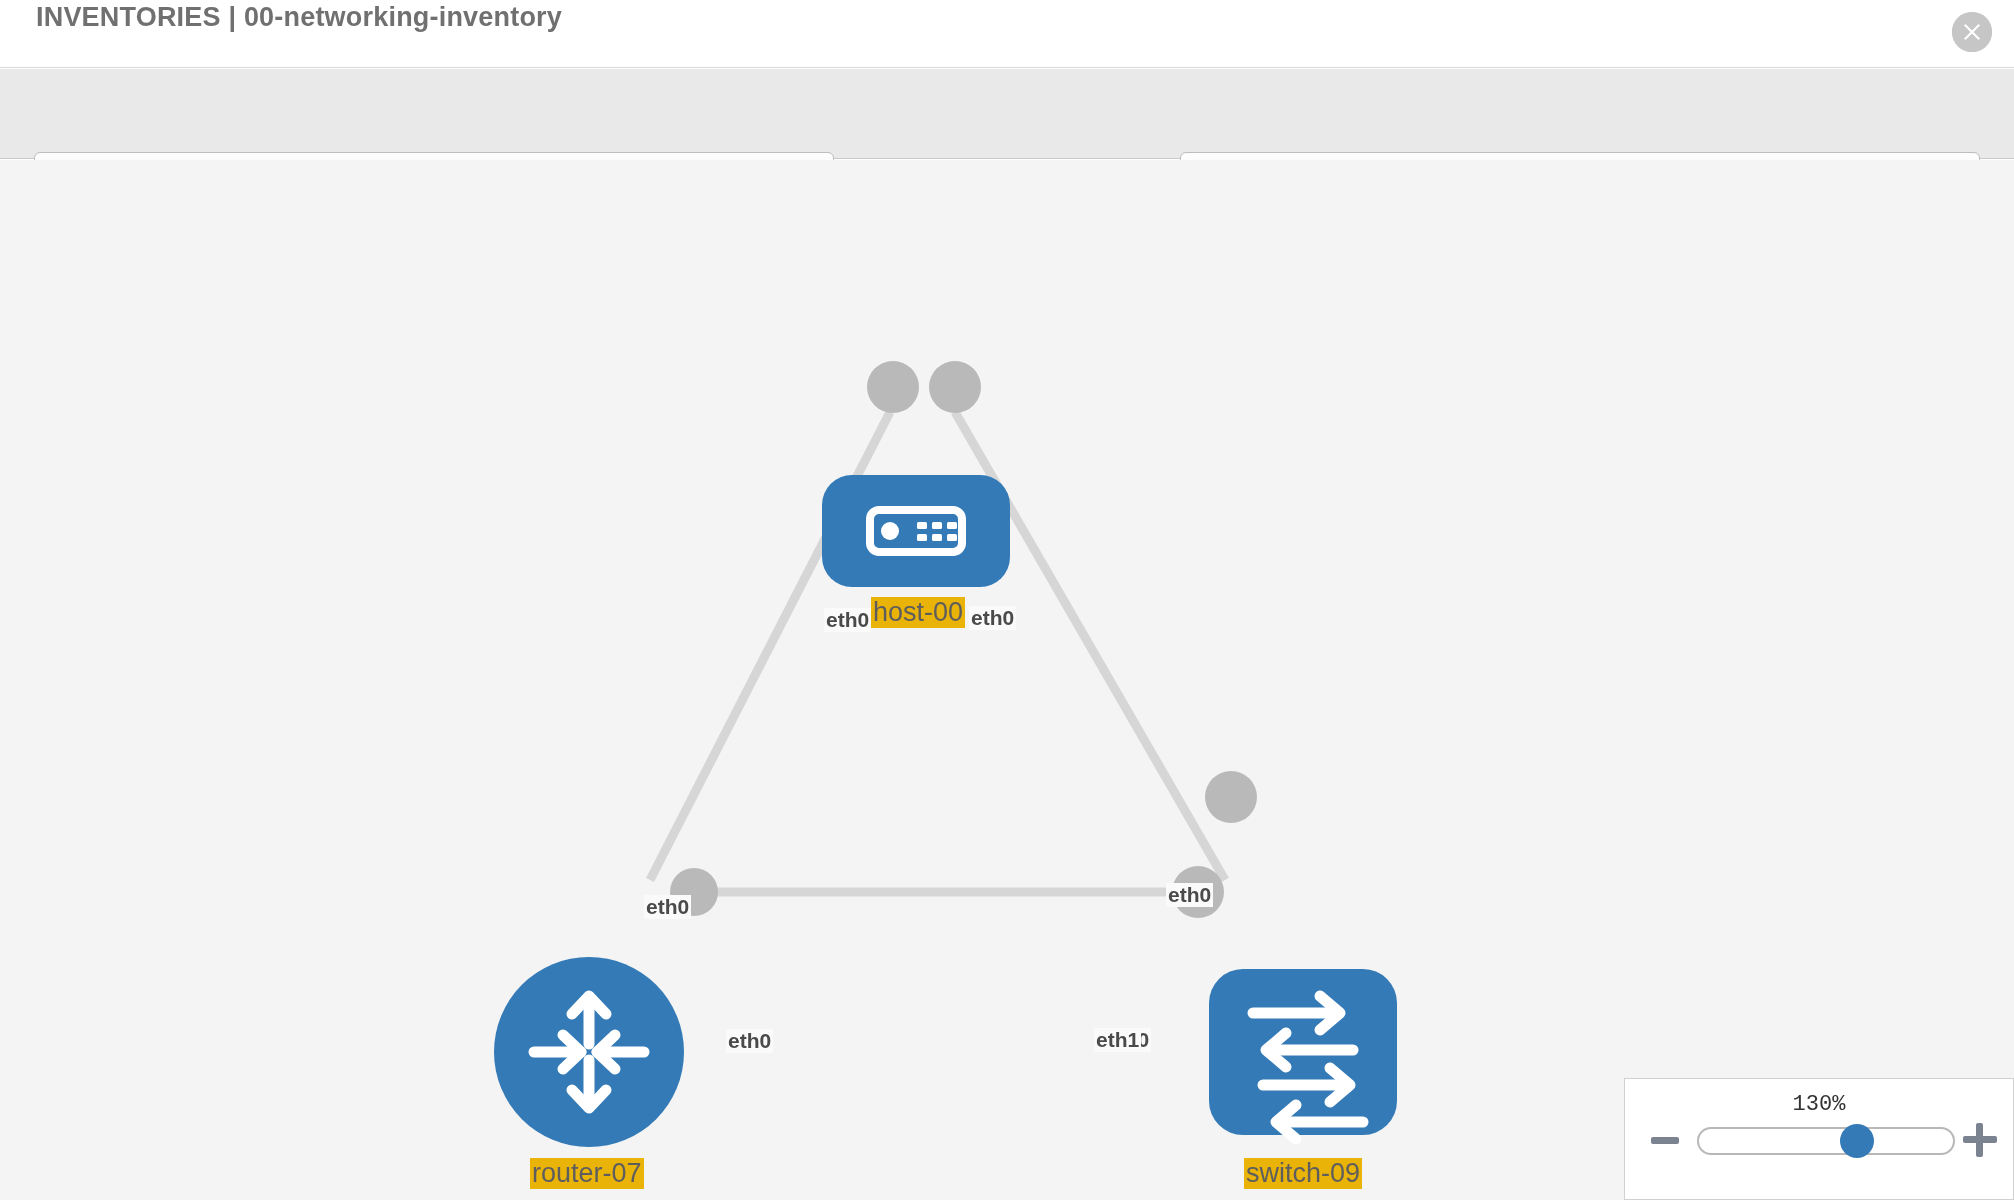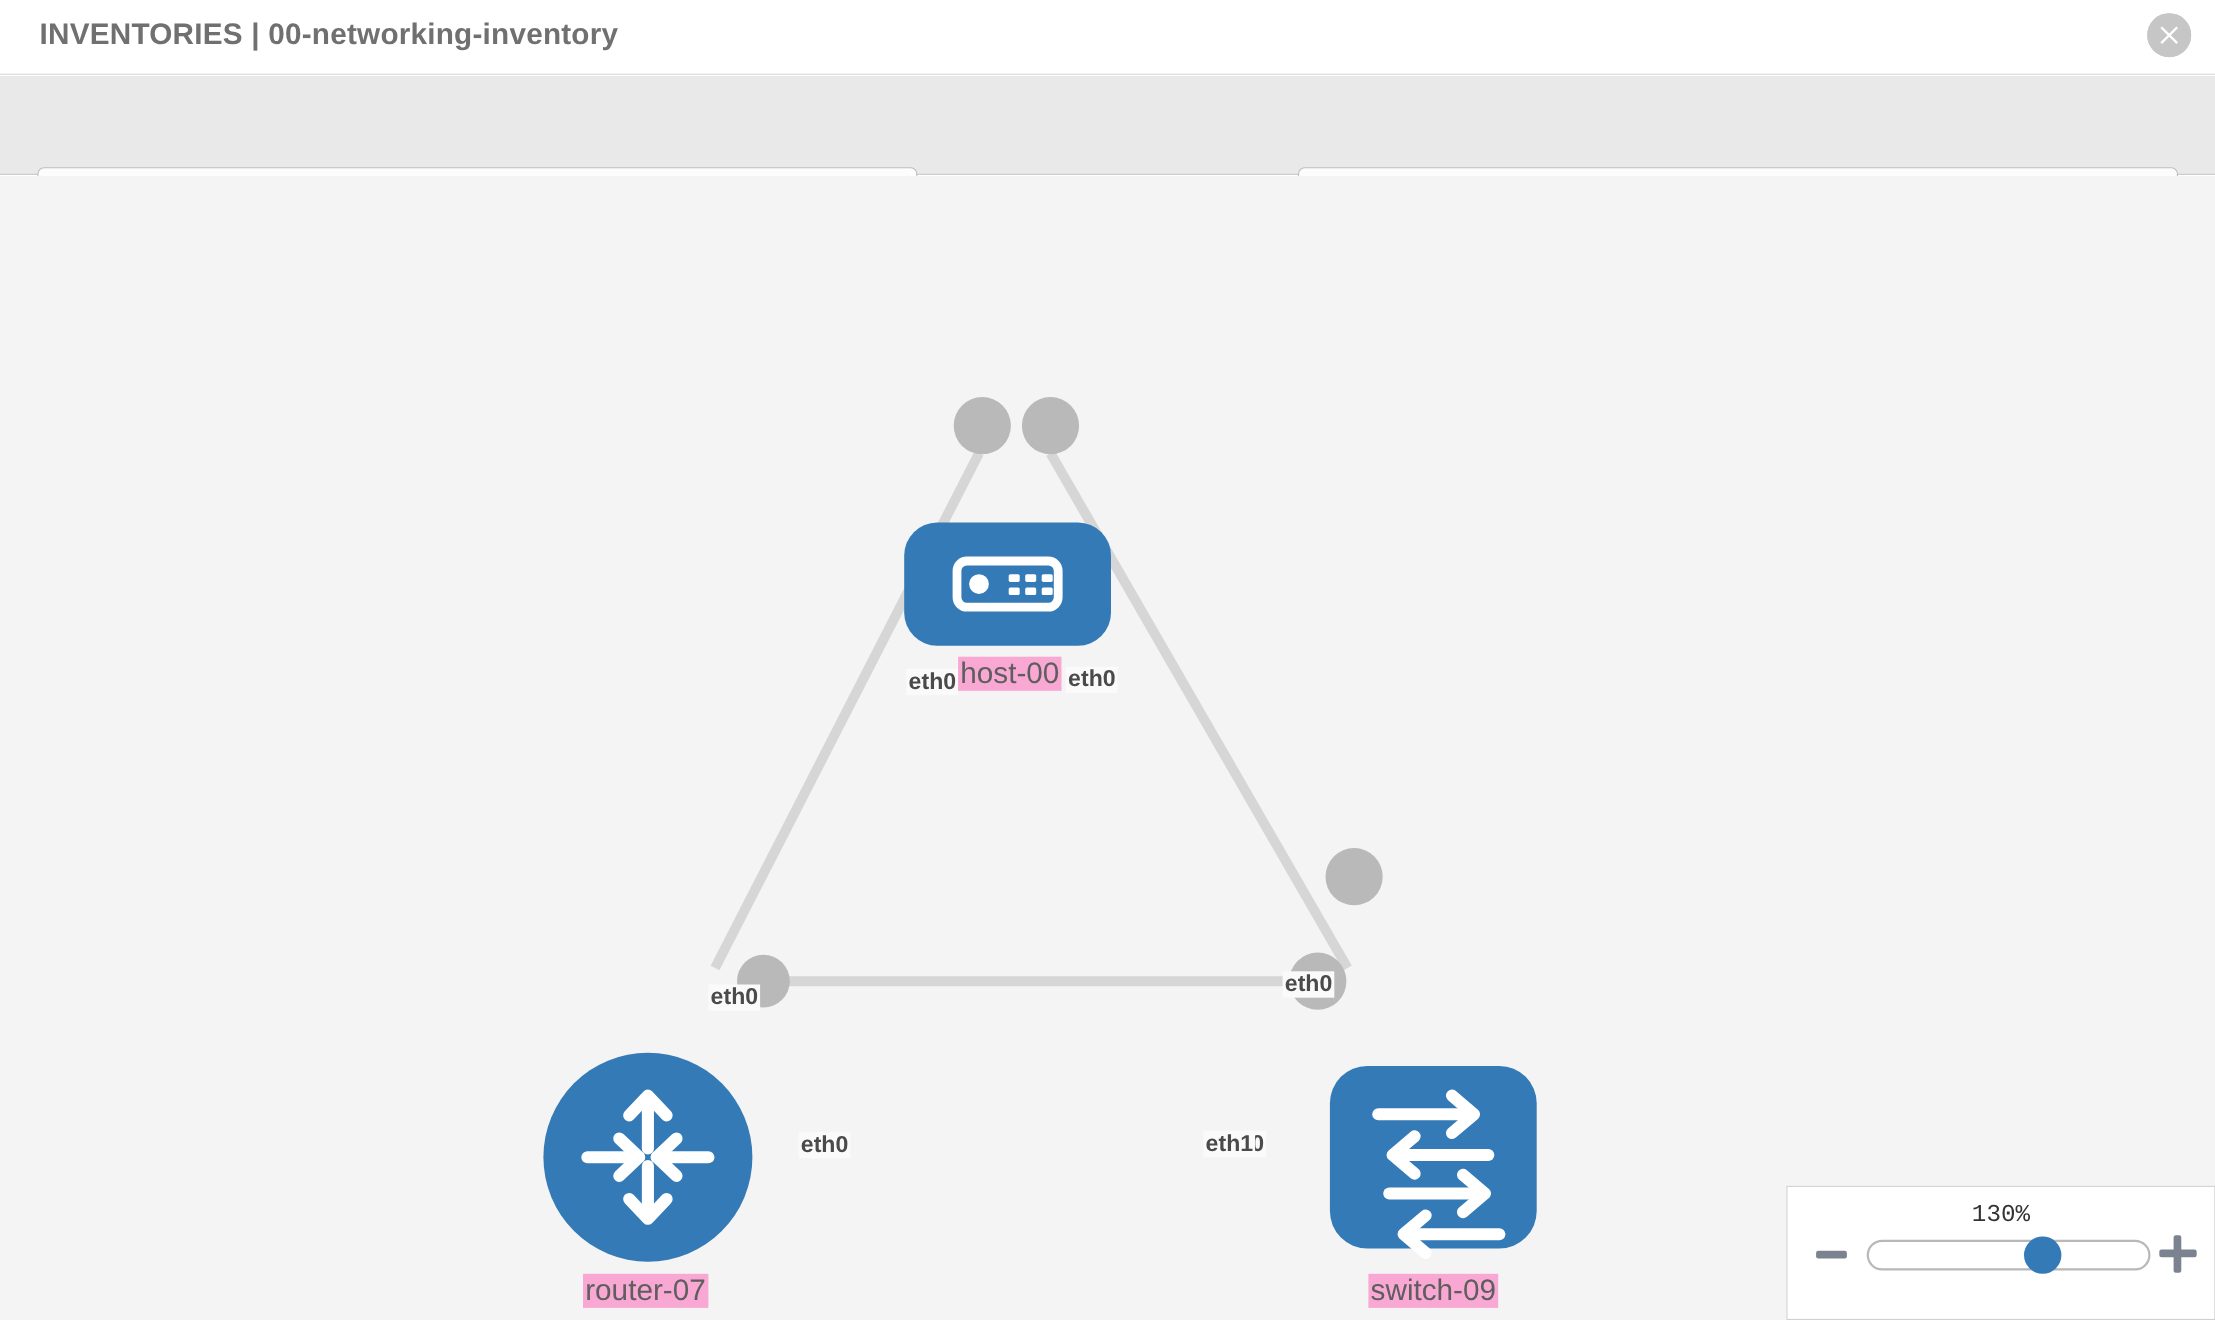--- a/index.html
+++ b/index.html
@@ -11,21 +11,21 @@
   }
   #app { position: relative; width: 2014px; height: 1200px; background:#fff; }
 
   
   .header {
     position: absolute; left:0; top:0; width:2014px; height:68px;
     background:#ffffff;
     border-bottom:1px solid #d7d7d7;
   }
   .header-title {
-    position:absolute; left:36px; top:16px;
+    position:absolute; left:36px; top:2px;
     font-size:27px; font-weight:bold; color:#707070;
     letter-spacing:0.2px; white-space:nowrap;
   }
   .close-btn {
     position:absolute; right:22px; top:12px;
     width:40px; height:40px; border-radius:50%;
     background:#c6c6c6; cursor:pointer;
   }
   .close-btn svg { display:block; width:40px; height:40px; }
 
@@ -71,21 +71,21 @@
   .canvas {
     position:absolute; left:0; top:160px; width:2014px; height:1040px;
     background:#f4f4f4; overflow:hidden;
   }
   .graph-svg { position:absolute; left:0; top:0; width:2014px; height:1040px; }
 
   
   .node-label {
     position:absolute;
     font-size:27px; color:#5e5e5e;
-    background:#f9a8d4;
+    background:#eab308;
     white-space:nowrap;
     padding:0 2px;
   }
   .edge-label {
     position:absolute;
     font-size:21px; color:#4a4a4a;
     background:#fafafa;
     white-space:nowrap;
     padding:0 2px;
     font-weight:bold;

